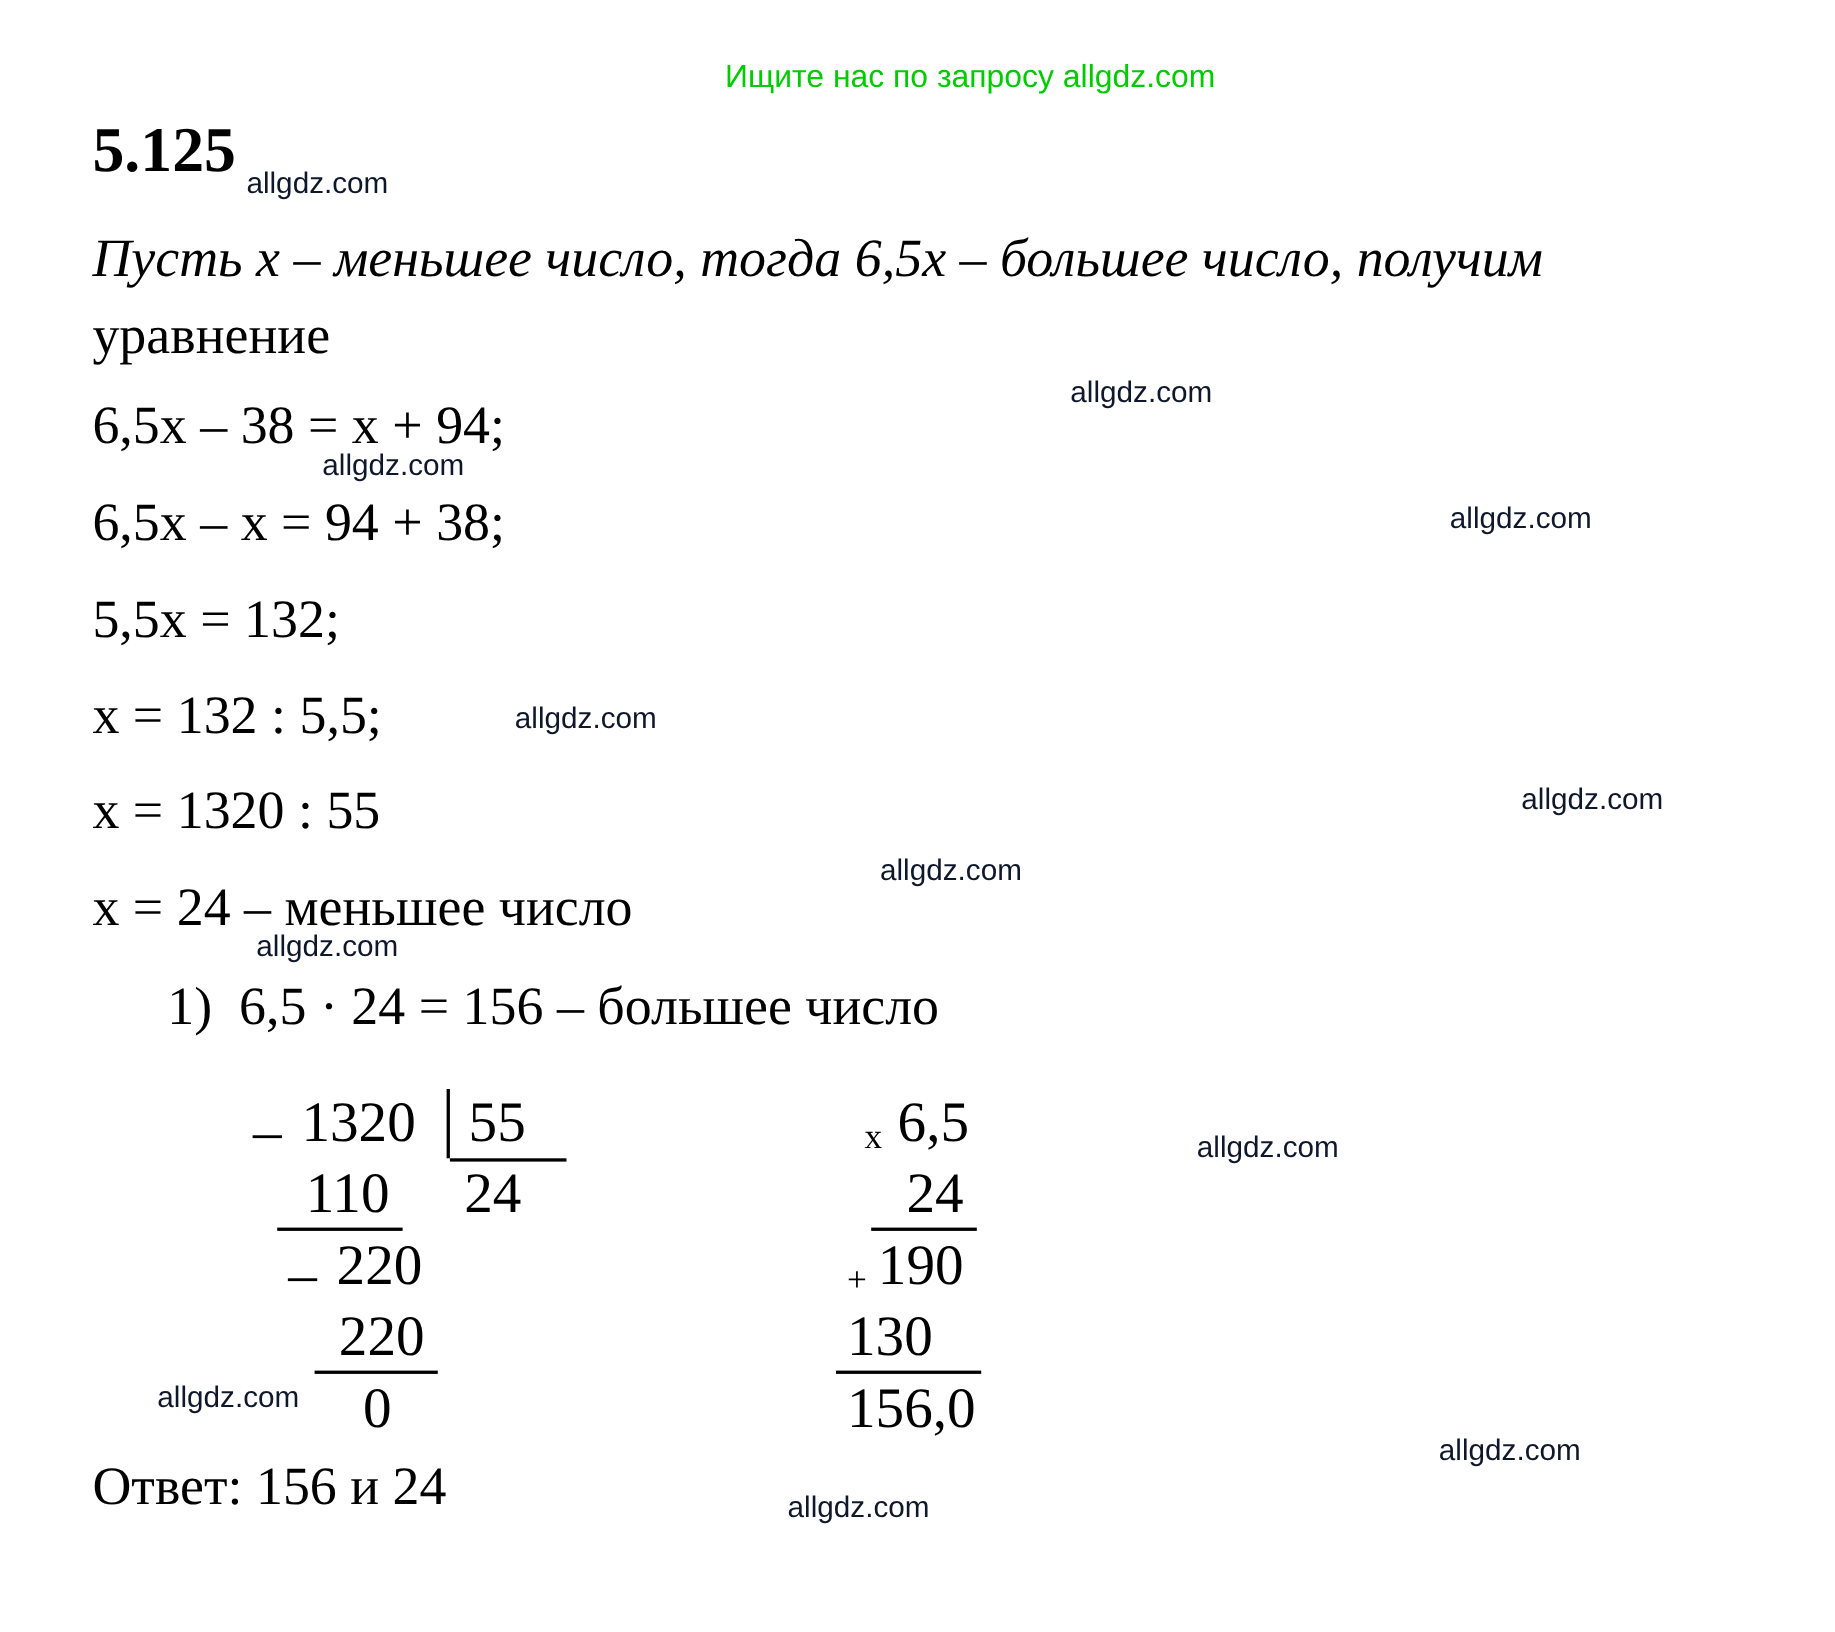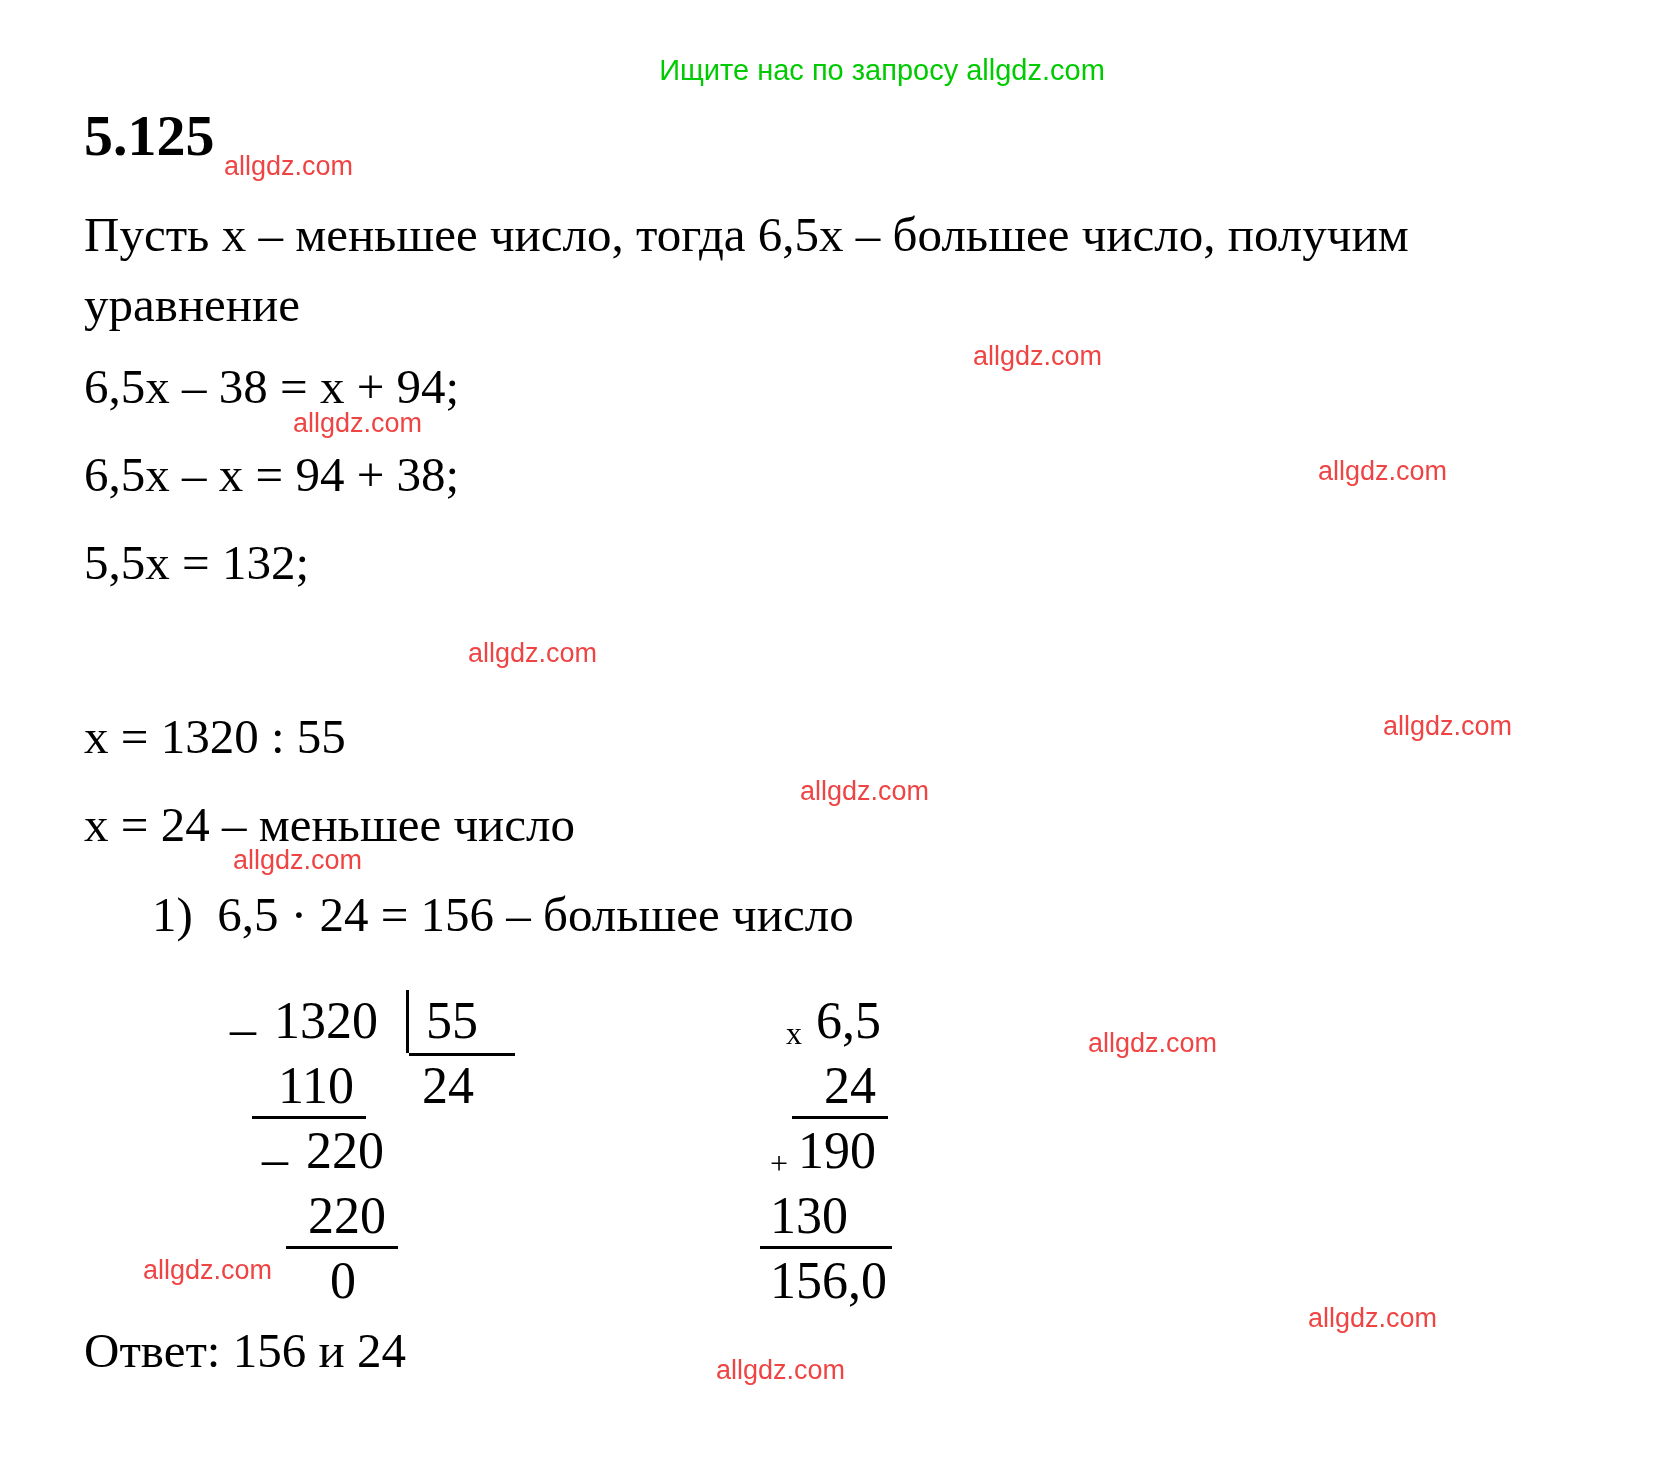--- a/index.html
+++ b/index.html
@@ -29,21 +29,21 @@
     left: 36px;
     top: 56px;
     font-size: 58px;
     font-weight: bold;
     line-height: 1.1;
   }
   .wm {
     position: absolute;
     font-family: "Liberation Sans", sans-serif;
     font-size: 27px;
-    color: #ef4444;
+    color: #0f172a;
     white-space: pre;
   }
   .body-text {
     position: absolute;
     font-size: 49px;
     line-height: 1.25;
     white-space: pre;
   }
   .work {
     position: absolute;
@@ -81,26 +81,27 @@
   <span class="wm" style="left:1270px; top:408px;">allgdz.com</span>
   <span class="wm" style="left:420px; top:590px;">allgdz.com</span>
   <span class="wm" style="left:1335px; top:663px;">allgdz.com</span>
   <span class="wm" style="left:752px; top:728px;">allgdz.com</span>
   <span class="wm" style="left:185px; top:797px;">allgdz.com</span>
   <span class="wm" style="left:1040px; top:980px;">allgdz.com</span>
   <span class="wm" style="left:95px; top:1207px;">allgdz.com</span>
   <span class="wm" style="left:1260px; top:1255px;">allgdz.com</span>
   <span class="wm" style="left:668px; top:1307px;">allgdz.com</span>
 
-  <div class="body-text" style="left:36px; top:156px;">Пусть x – меньшее число, тогда 6,5x – большее число, получим</div>
+  <div class="body-text" style="left:36px; top:156px;font-style:italic;">Пусть x – меньшее число, тогда 6,5x – большее число, получим</div>
   <div class="body-text" style="left:36px; top:226px;">уравнение</div>
 
   <div class="body-text" style="left:36px; top:308px;text-align:right;">6,5x – 38 = x + 94;</div>
   <div class="body-text" style="left:36px; top:396px;">6,5x – x = 94 + 38;</div>
   <div class="body-text" style="left:36px; top:484px;">5,5x = 132;</div>
+  <div class="body-text" style="left:36px; top:571px;">x = 132 : 5,5;</div>
   <div class="body-text" style="left:36px; top:658px;">x = 1320 : 55</div>
   <div class="body-text" style="left:36px; top:746px;">x = 24 – меньшее число</div>
 
   <div class="body-text" style="left:104px; top:836px;">1)  6,5 · 24 = 156 – большее число</div>
 
   <div class="work" style="left:170px; top:930px; width:330px; height:340px;">
     <span style="left:0; top:8px;">–</span>
     <span style="left:44px; top:0;">1320</span>
     <div class="vline" style="left:176px; top:0; height:63px;"></div>
     <span style="left:196px; top:0;text-align:center;">55</span>

